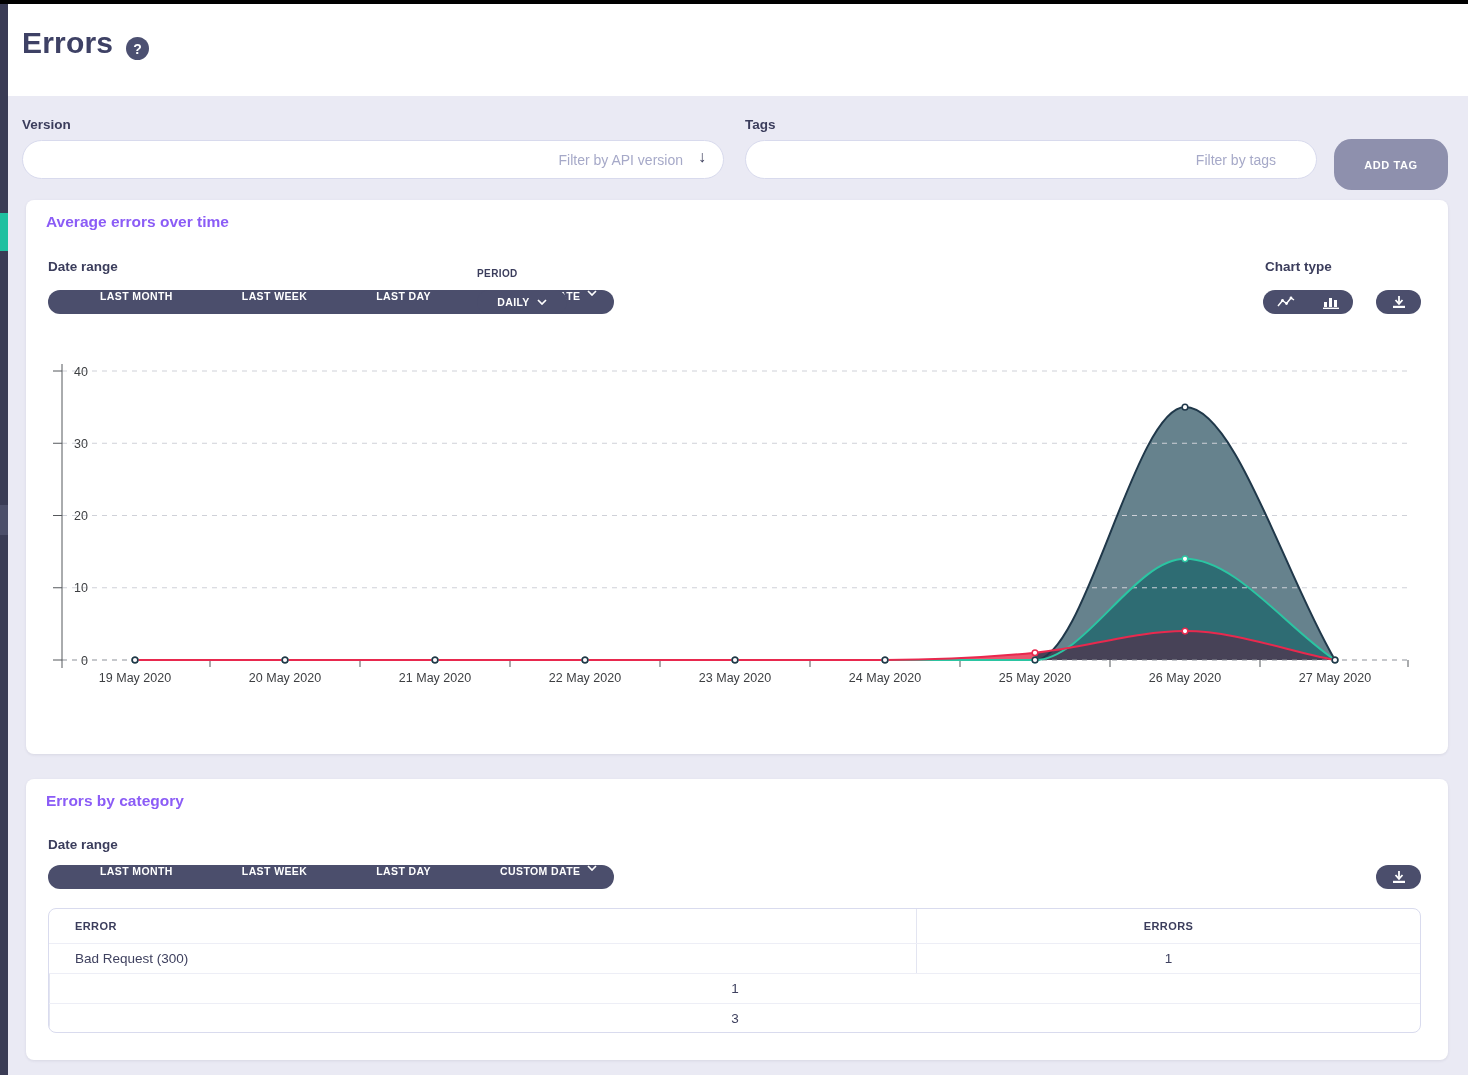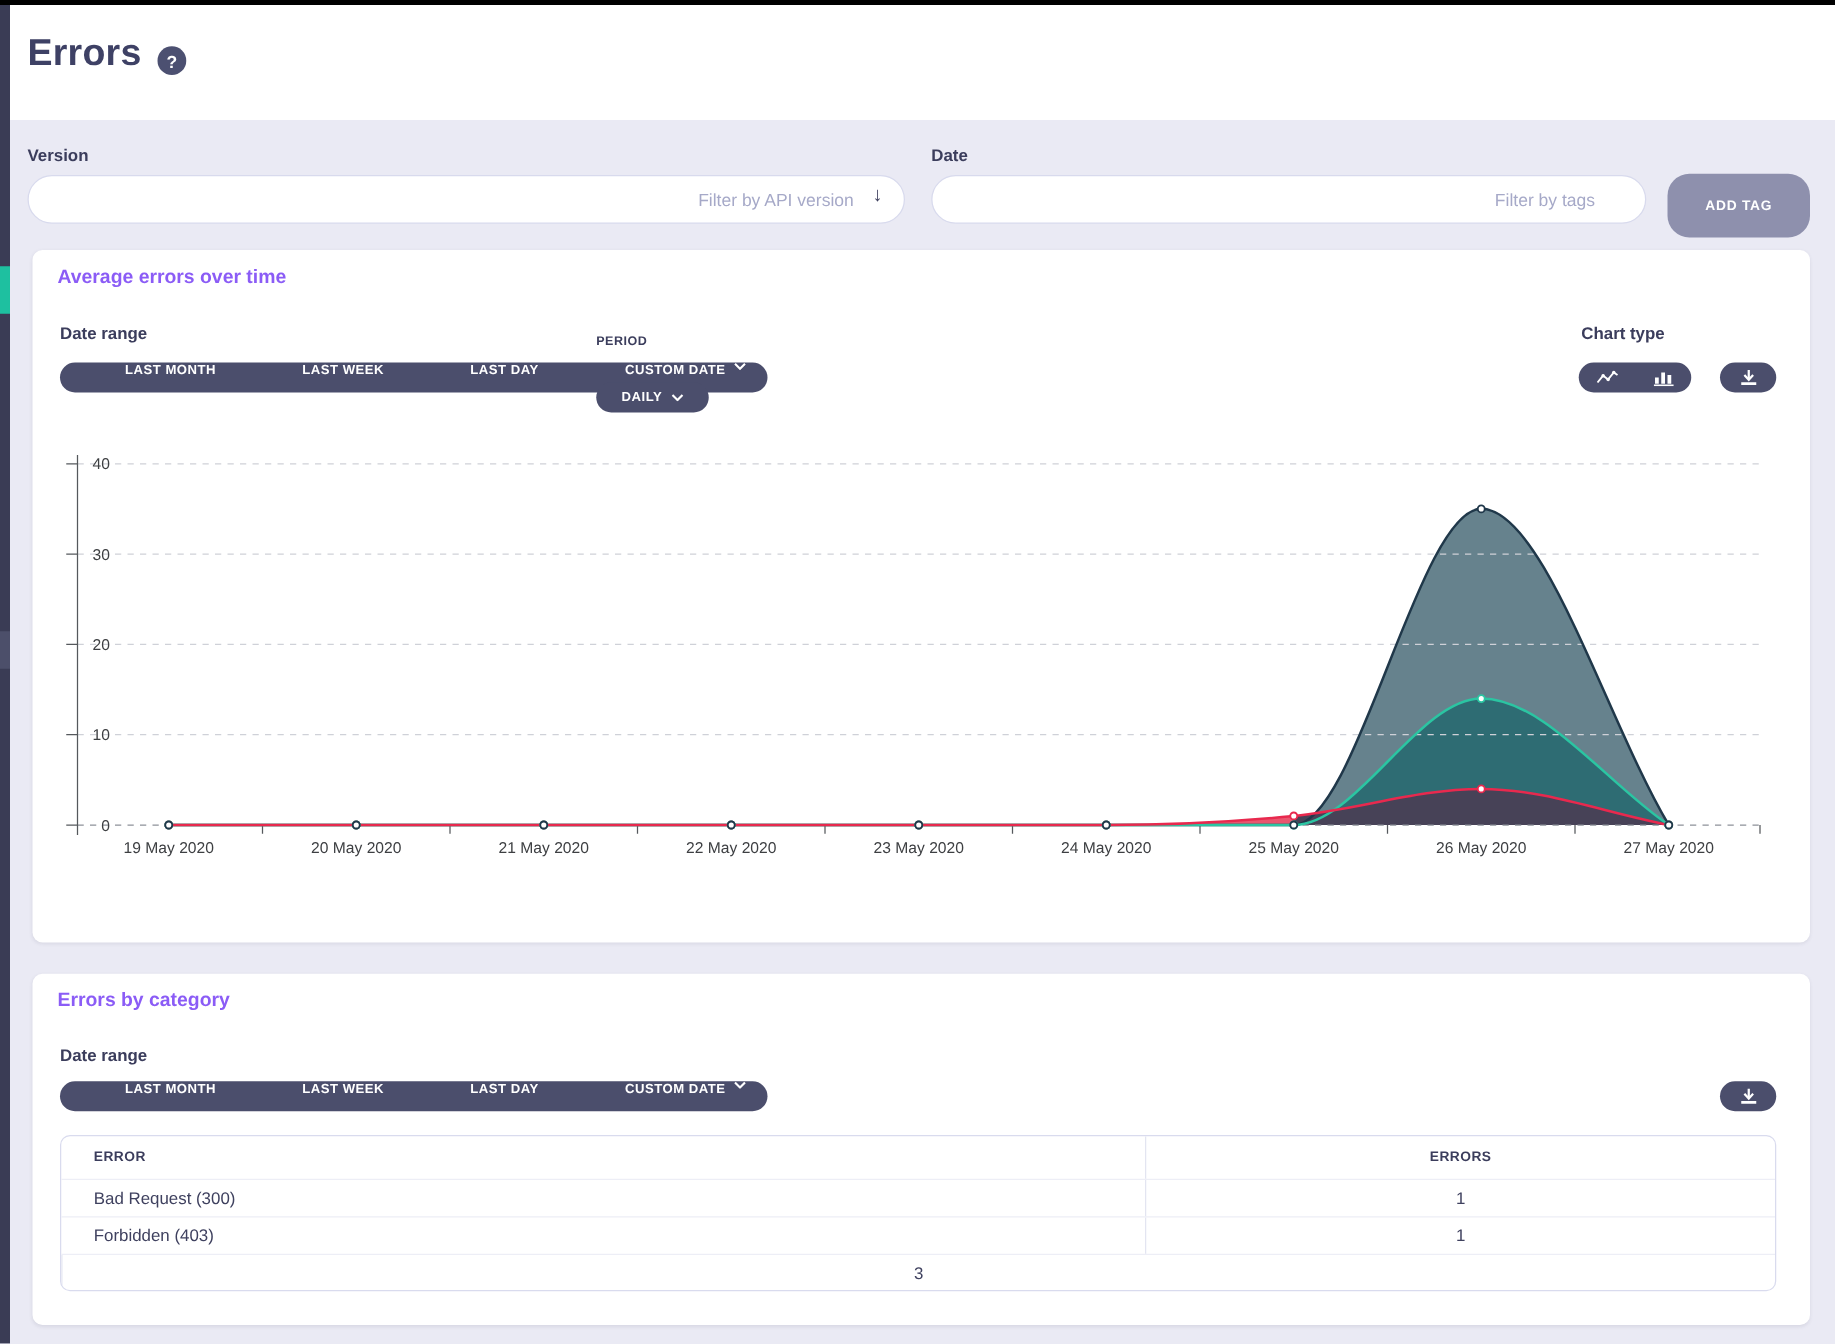--- a/index.html
+++ b/index.html
@@ -70,21 +70,21 @@
     <div class="page-title">Errors</div>
     <div class="help-icon">?</div>
   </div>
 
   <div class="field-label" style="left:22px; top:117px;">Version</div>
   <div class="input-wrap" style="left:22px; top:140px; width:702px;">
     <input type="text" placeholder="Filter by API version" style="">
     <span class="input-arrow">↓</span>
   </div>
 
-  <div class="field-label" style="left:745px; top:117px;">Date</div>
+  <div class="field-label" style="left:745px; top:117px;">Tags</div>
   <div class="input-wrap" style="left:745px; top:140px; width:572px;">
     <input type="text" placeholder="Filter by tags" style="">
   </div>
   <button class="add-tag-btn">ADD TAG</button>
 
   <div class="card" id="card-chart">
     <div class="card-title">Average errors over time</div>
 
     <div class="sub-label" style="left:22px; top:59px;">Date range</div>
     <div class="pill-group" style="left:22px; top:90px;" id="range-group-1">
@@ -99,21 +99,21 @@
         </button>
         <button class="range-btn">
           <span>CUSTOM DATE</span>
           <svg width="10" height="6" viewBox="0 0 10 6">
             <polyline points="1,1 5,5 9,1" stroke="#fff" stroke-width="1.7" fill="none"></polyline>
           </svg>
         </button>
       </div>
 
     <div class="tiny-label" style="left:451px; top:68px;">PERIOD</div>
-    <button class="pill-btn" style="left:451px; top:106px; width:90px;">
+    <button class="pill-btn" style="left:451px; top:90px; width:90px;">
       <span>DAILY</span>
       <svg width="10" height="6" viewBox="0 0 10 6">
           <polyline points="1,1 5,5 9,1" stroke="#fff" stroke-width="1.7" fill="none"></polyline>
         </svg>
     </button>
 
     <div class="sub-label" style="left:1239px; top:59px;">Chart type</div>
     <div class="icon-group" style="left:1237px; top:90px;">
       <button class="icon-slot">
         <svg width="18" height="14" viewBox="0 0 18 14">
@@ -259,23 +259,20 @@
       <div id="table-body">
           <div class="t-row t-body-row">
             <div class="t-col-error">
               <span class="t-cell-text">Bad Request (300)</span>
             </div>
             <div class="t-col-count">
               <span class="t-cell-text">1</span>
             </div>
           </div>
           <div class="t-row t-body-row">
-            <div class="t-col-error">
-              <span class="t-cell-text">Forbidden (403)</span>
-            </div>
             <div class="t-col-count">
               <span class="t-cell-text">1</span>
             </div>
           </div>
           <div class="t-row t-body-row">
             <div class="t-col-count">
               <span class="t-cell-text">3</span>
             </div>
           </div>
         </div>

